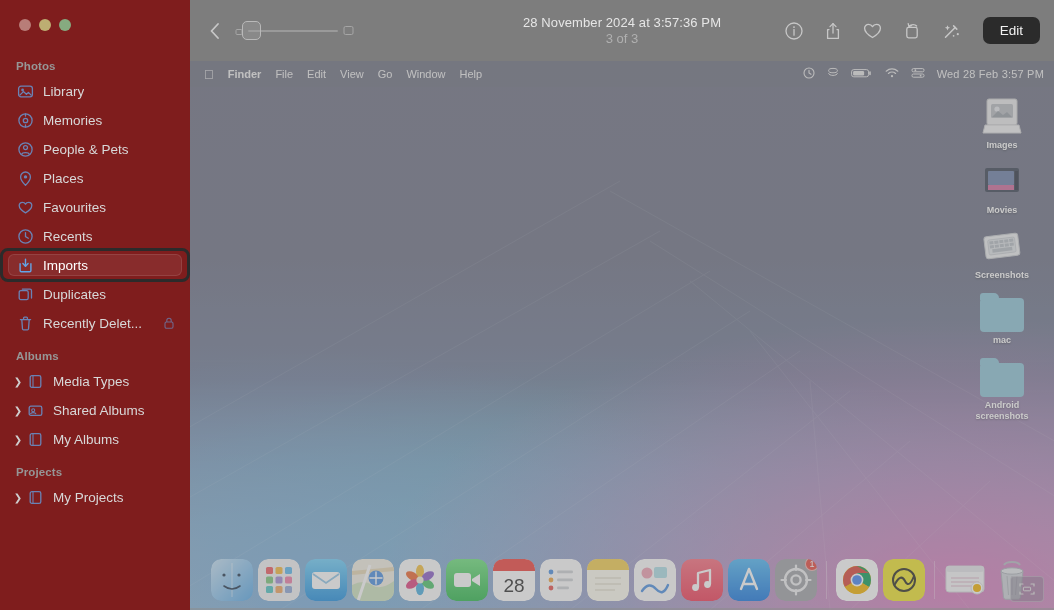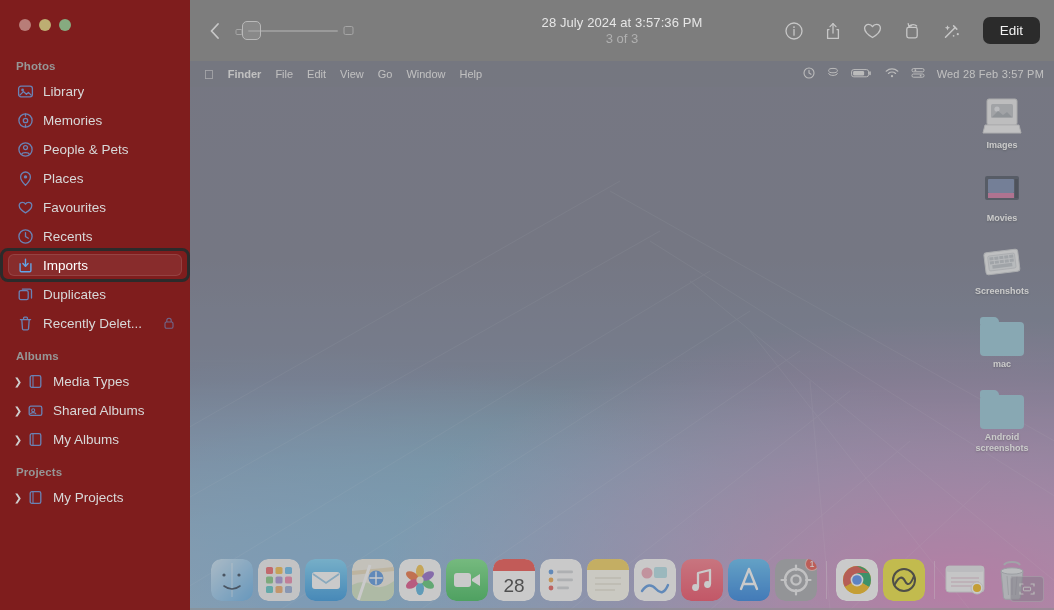--- a/index.html
+++ b/index.html
@@ -221,21 +221,21 @@
     font-size: 11px;
   }
   .mb-clock { white-space: nowrap; letter-spacing: 0.2px; }
 
   
   .desk {
     position: absolute;
     right: 6px; top: 28px;
     width: 92px;
     display: flex; flex-direction: column; align-items: center;
-    gap: 11px;
+    gap: 3px;
     z-index: 2;
   }
   .dicon { width: 90px; text-align: center; }
   .dicon .glyph {
     height: 48px;
     display: flex; align-items: flex-end; justify-content: center;
   }
   .dicon .name {
     font-size: 9px;
     color: #ffffff;
@@ -488,21 +488,21 @@
           </span>
           <span class="zs-thumb-sm">
             <svg width="11" height="11" viewBox="0 0 11 11">
                 <rect x="1" y="1.5" width="9" height="8" rx="1.5" stroke="#a6a6a6" stroke-width="1" fill="none"></rect>
               </svg>
           </span>
         </div>
       </div>
 
       <div class="tb-center">
-        <div class="tb-title">28 July 2024 at 3:57:36 PM</div>
+        <div class="tb-title">28 November 2024 at 3:57:36 PM</div>
         <div class="tb-sub">3 of 3</div>
       </div>
 
       <div class="tb-right">
         <div class="tb-btn">
           <svg width="20" height="20" viewBox="0 0 20 20" fill="none">
             <circle cx="10" cy="10" r="8" stroke="#c7c7c7" stroke-width="1.3"></circle>
             <circle cx="10" cy="6.1" r="0.95" fill="#c7c7c7"></circle>
             <path d="M10 8.6 V14.2" stroke="#c7c7c7" stroke-width="1.3" stroke-linecap="round"></path>
           </svg>

